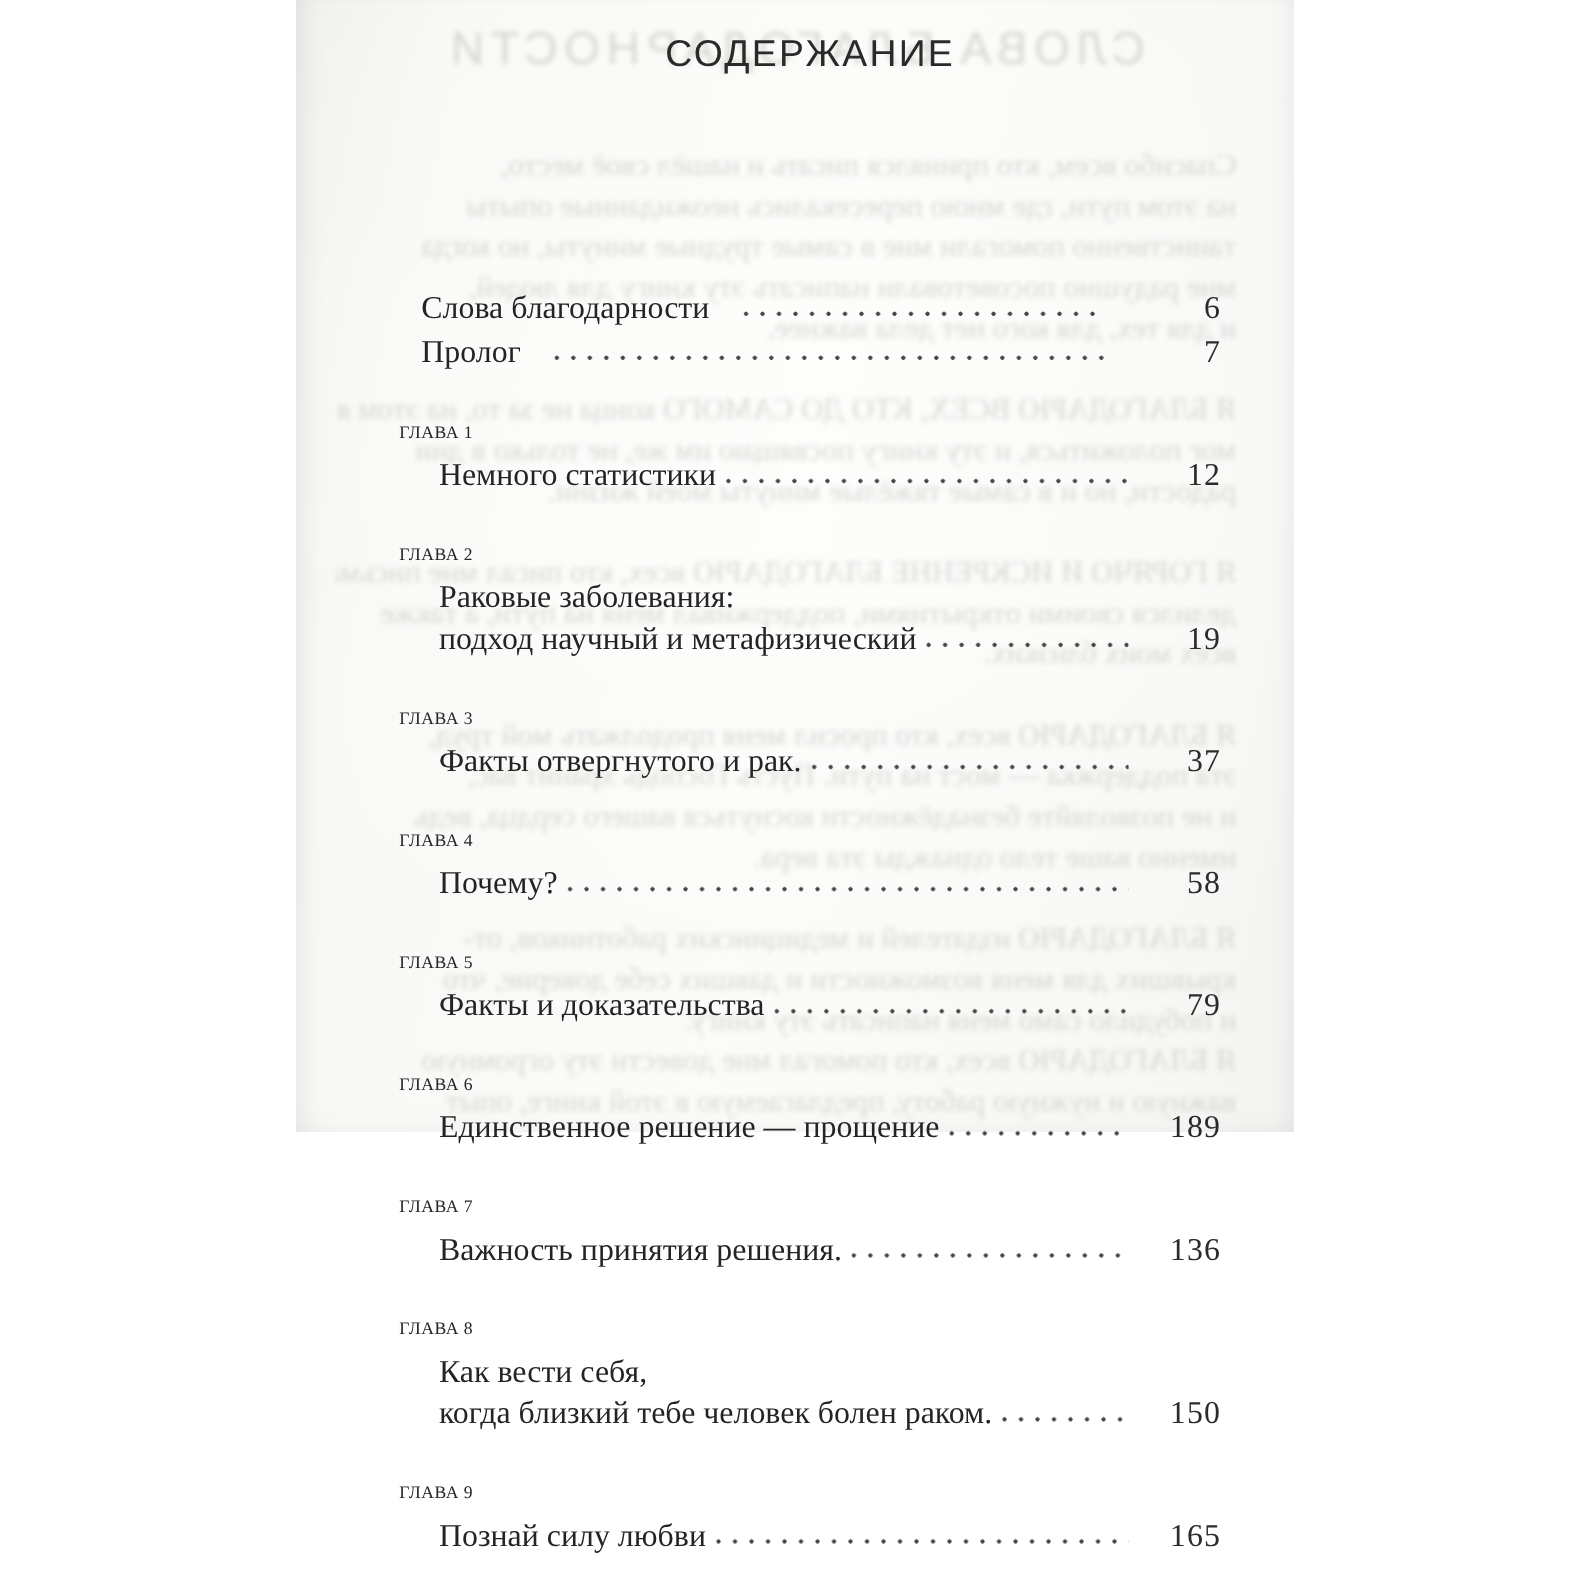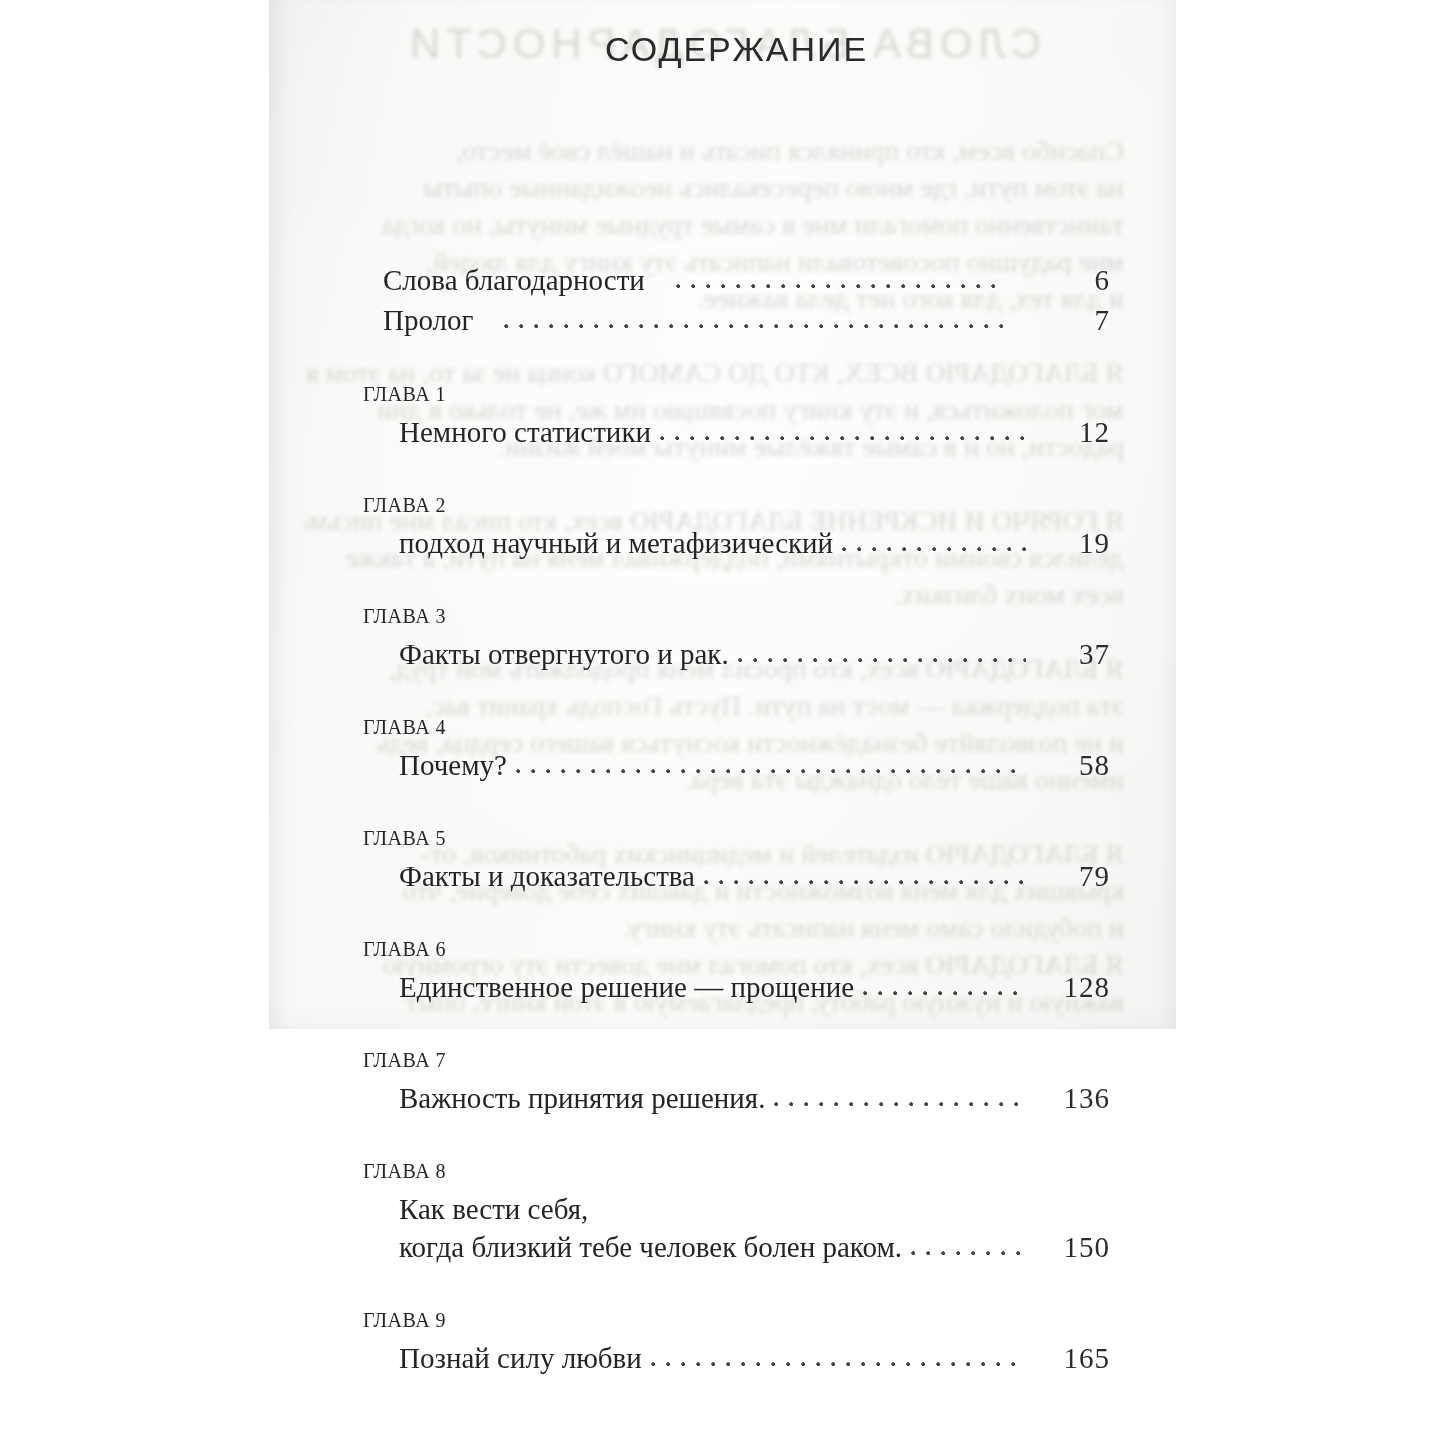--- a/index.html
+++ b/index.html
@@ -83,21 +83,21 @@
     line-height: 40px;
     gap: 22px;
   }
   .row, .ch-line {
     display: flex;
     align-items: baseline;
     margin-left: 20px;
     font-size: 29px;
   }
   .ch-label {
-    font-size: 20px;
+    font-size: 16px;
     letter-spacing: 0.5px;
     line-height: 38px;
     color: #262626;
   }
   .chapter {
     margin-top: 35px;
   }
   .ch-line {
     line-height: 38px;
     margin-left: 36px;
@@ -188,20 +188,23 @@
       <div class="ch-line">
         <span class="t">Немного статистики</span>
         <span class="leader"></span>
         <span class="pg">12</span>
       </div>
     </section>
 
     <section class="chapter">
       <div class="ch-label">ГЛАВА 2</div>
       <div class="ch-line">
+        <span class="t">Раковые заболевания:</span>
+      </div>
+      <div class="ch-line">
         <span class="t">подход научный и метафизический</span>
         <span class="leader"></span>
         <span class="pg">19</span>
       </div>
     </section>
 
     <section class="chapter">
       <div class="ch-label">ГЛАВА 3</div>
       <div class="ch-line">
         <span class="t">Факты отвергнутого и рак.</span>
@@ -226,21 +229,21 @@
         <span class="leader"></span>
         <span class="pg">79</span>
       </div>
     </section>
 
     <section class="chapter">
       <div class="ch-label">ГЛАВА 6</div>
       <div class="ch-line">
         <span class="t">Единственное решение — прощение</span>
         <span class="leader"></span>
-        <span class="pg">128</span>
+        <span class="pg">189</span>
       </div>
     </section>
 
     <section class="chapter">
       <div class="ch-label">ГЛАВА 7</div>
       <div class="ch-line">
         <span class="t">Важность принятия решения.</span>
         <span class="leader"></span>
         <span class="pg">136</span>
       </div>

